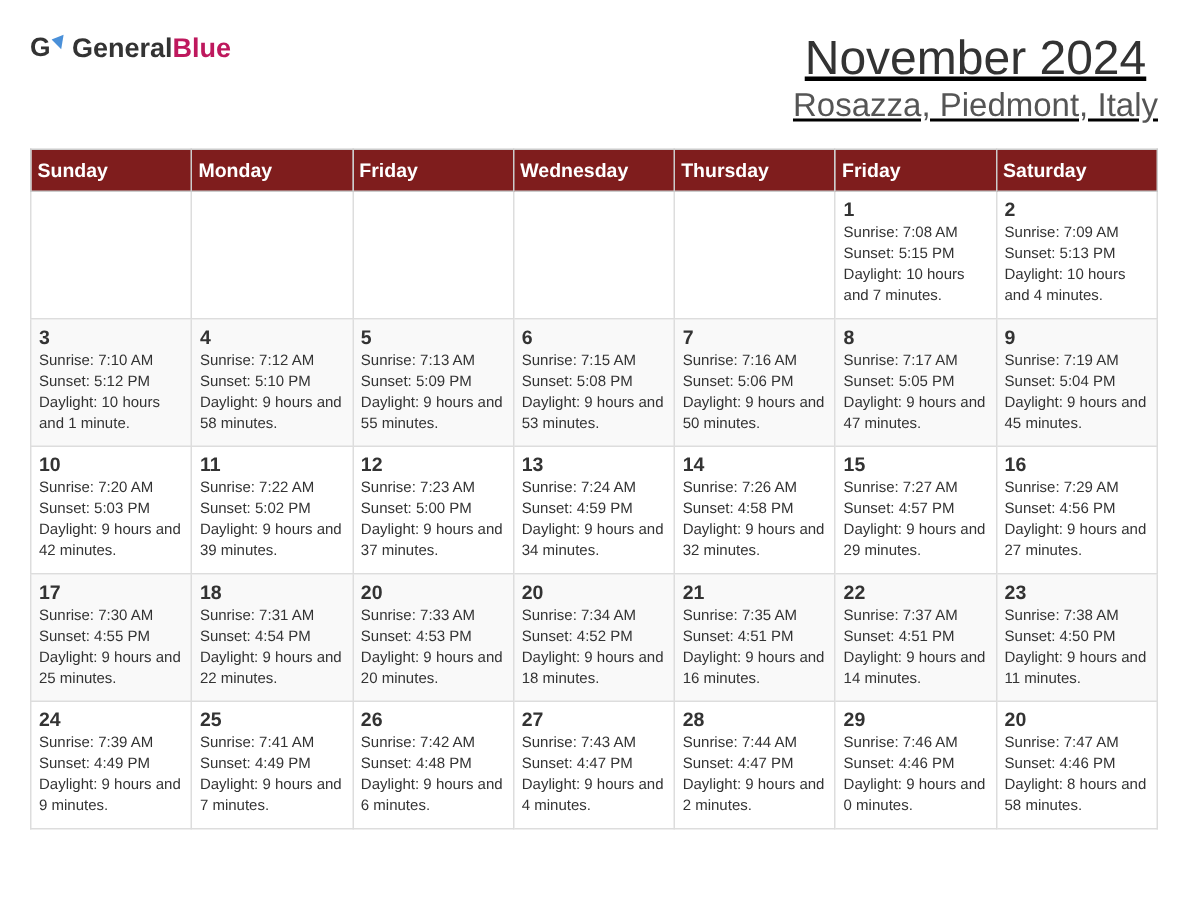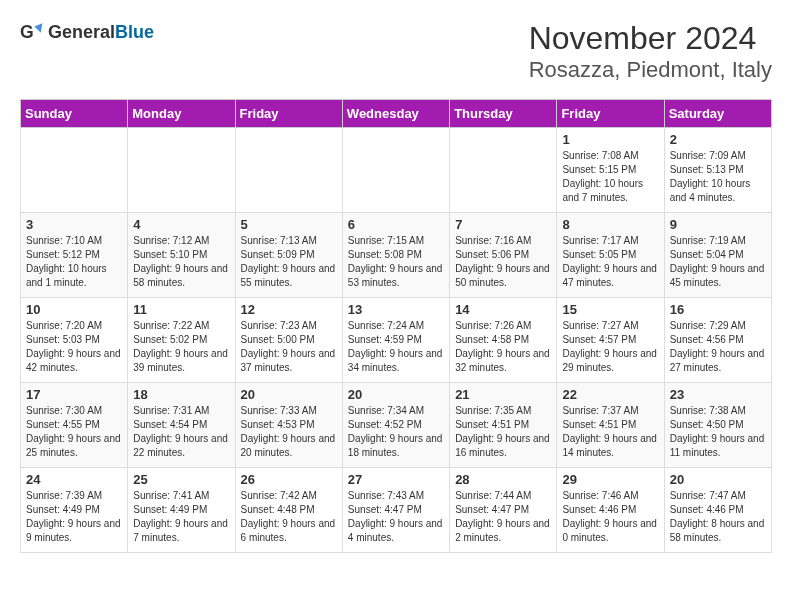--- a/index.html
+++ b/index.html
@@ -23,45 +23,46 @@
     }
     .logo-text-general {
       font-size: 18px;
       font-weight: bold;
       color: #333;
       text-align: center;
     }
     .logo-text-blue {
       font-size: 18px;
       font-weight: bold;
-      color: #0369a1;
+      color: #be185d;
     }
     .logo-icon {
       width: 24px;
       height: 24px;
     }
     .title-area {
-      text-align: left;
+      text-align: center;
+      text-decoration: underline;
     }
     .month-title {
       font-size: 32px;
       font-weight: normal;
       color: #333;
     }
     .subtitle {
       font-size: 22px;
       color: #555;
     }
     table {
       width: 100%;
       border-collapse: collapse;
       table-layout: fixed;
     }
     thead tr th {
-      background-color: #a21caf;
+      background-color: #7f1d1d;
       color: white;
       font-size: 13px;
       font-weight: bold;
       padding: 6px 4px;
       text-align: left;
       border: 1px solid #ccc;
     }
     tbody tr td {
       vertical-align: top;
       border: 1px solid #ddd;

